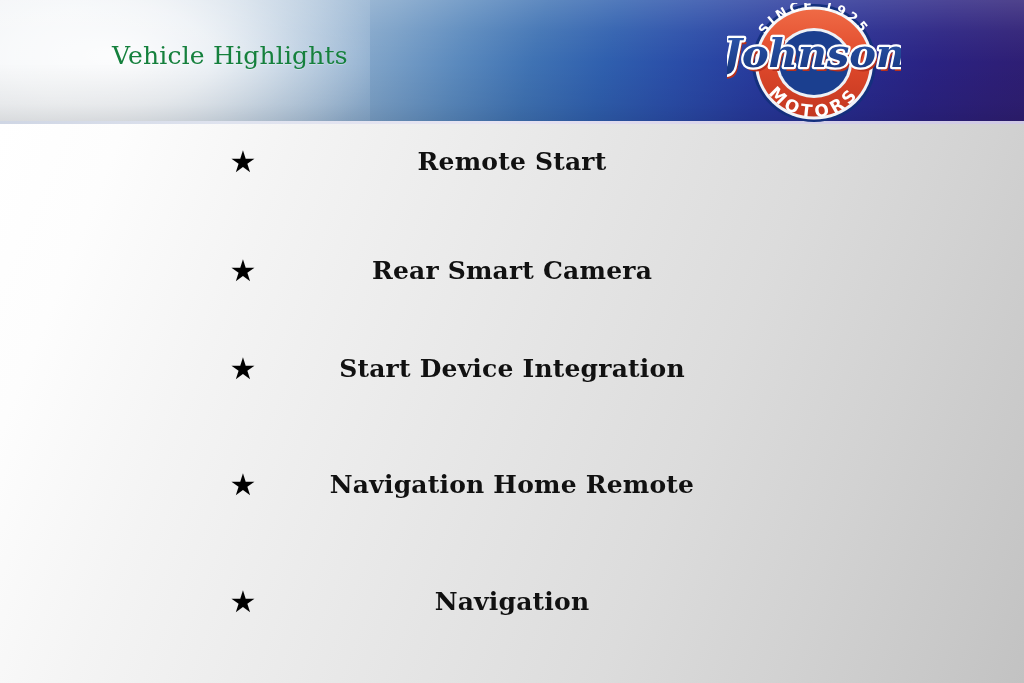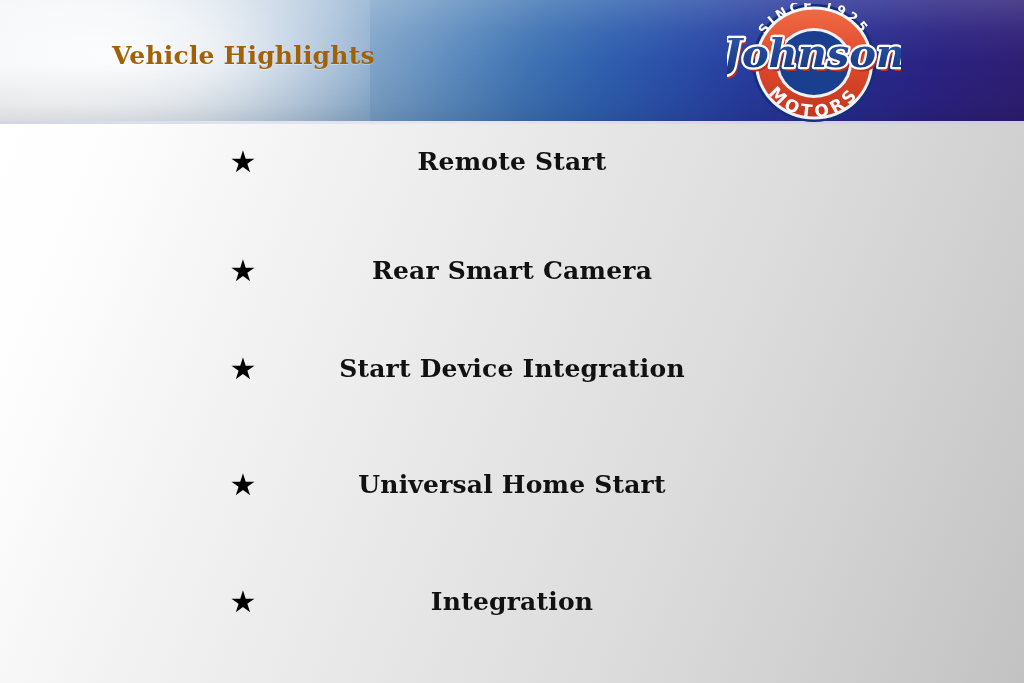--- a/index.html
+++ b/index.html
@@ -104,22 +104,22 @@
       #d8d3ea 72%,
       #cfc9e4 100%);
   }
 
   
   #slide-title {
     position: absolute;
     left: 112px;
     top: 41px;
     font-size: 25px;
-    font-weight: bold;
-    color: #a16207;
+    font-weight: normal;
+    color: #15803d;
     letter-spacing: 0.2px;
     white-space: nowrap;
     text-shadow: 0 1px 0 rgba(255,255,255,0.30);
     font-family: "DejaVu Serif", "Liberation Serif", serif;
   }
 
   
   #logo {
     position: absolute;
     left: 727px;
@@ -235,21 +235,21 @@
     <div class="feature-row" style="top:127px">
       <span class="feature-star">★</span>
       <span class="feature-label">Rear Smart Camera</span>
     </div>
     <div class="feature-row" style="top:225px">
       <span class="feature-star">★</span>
       <span class="feature-label">Start Device Integration</span>
     </div>
     <div class="feature-row" style="top:341px">
       <span class="feature-star">★</span>
-      <span class="feature-label">Universal Home Start</span>
+      <span class="feature-label">Navigation Home Remote</span>
     </div>
     <div class="feature-row" style="top:458px">
       <span class="feature-star">★</span>
-      <span class="feature-label">Integration</span>
+      <span class="feature-label">Navigation</span>
     </div>
   </div>
 
 </div>
 
 </body></html>

